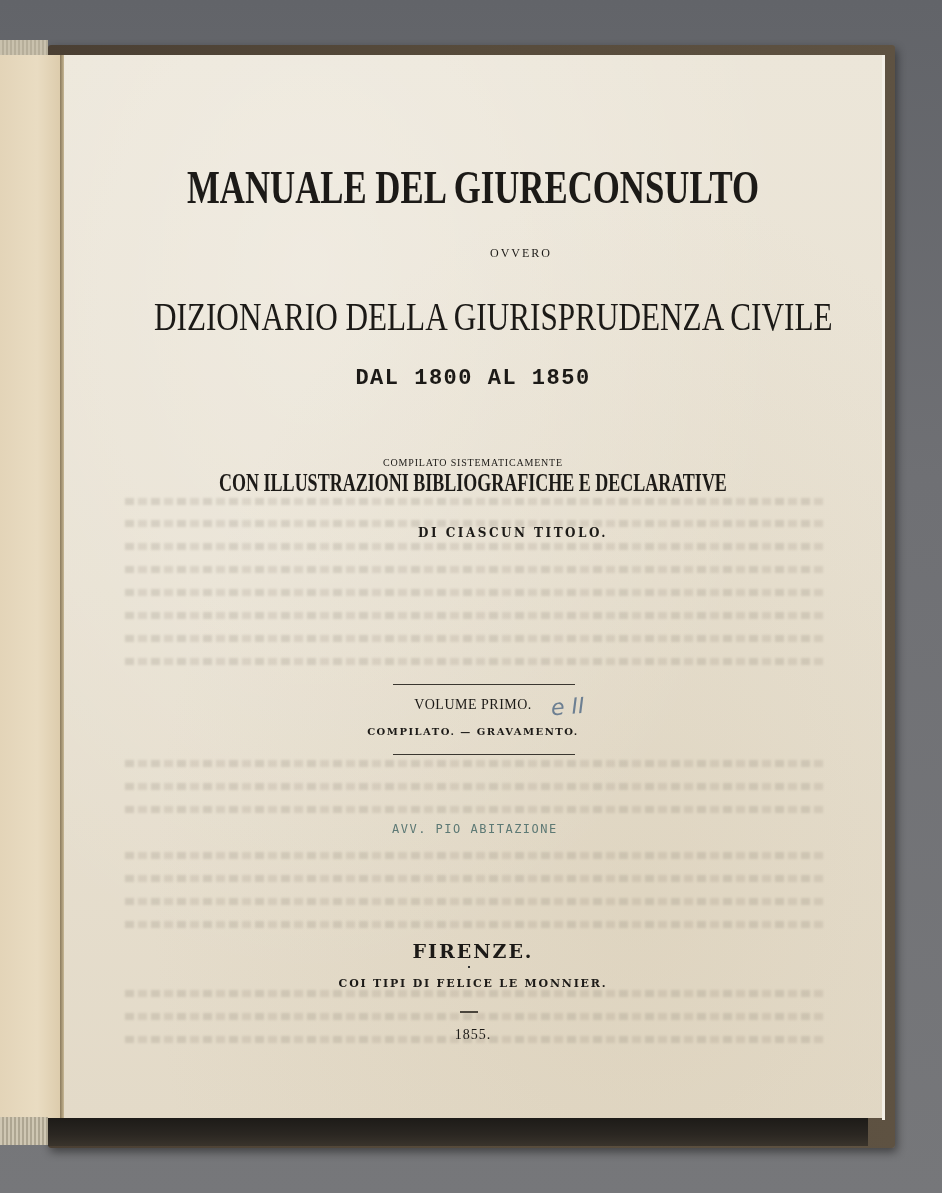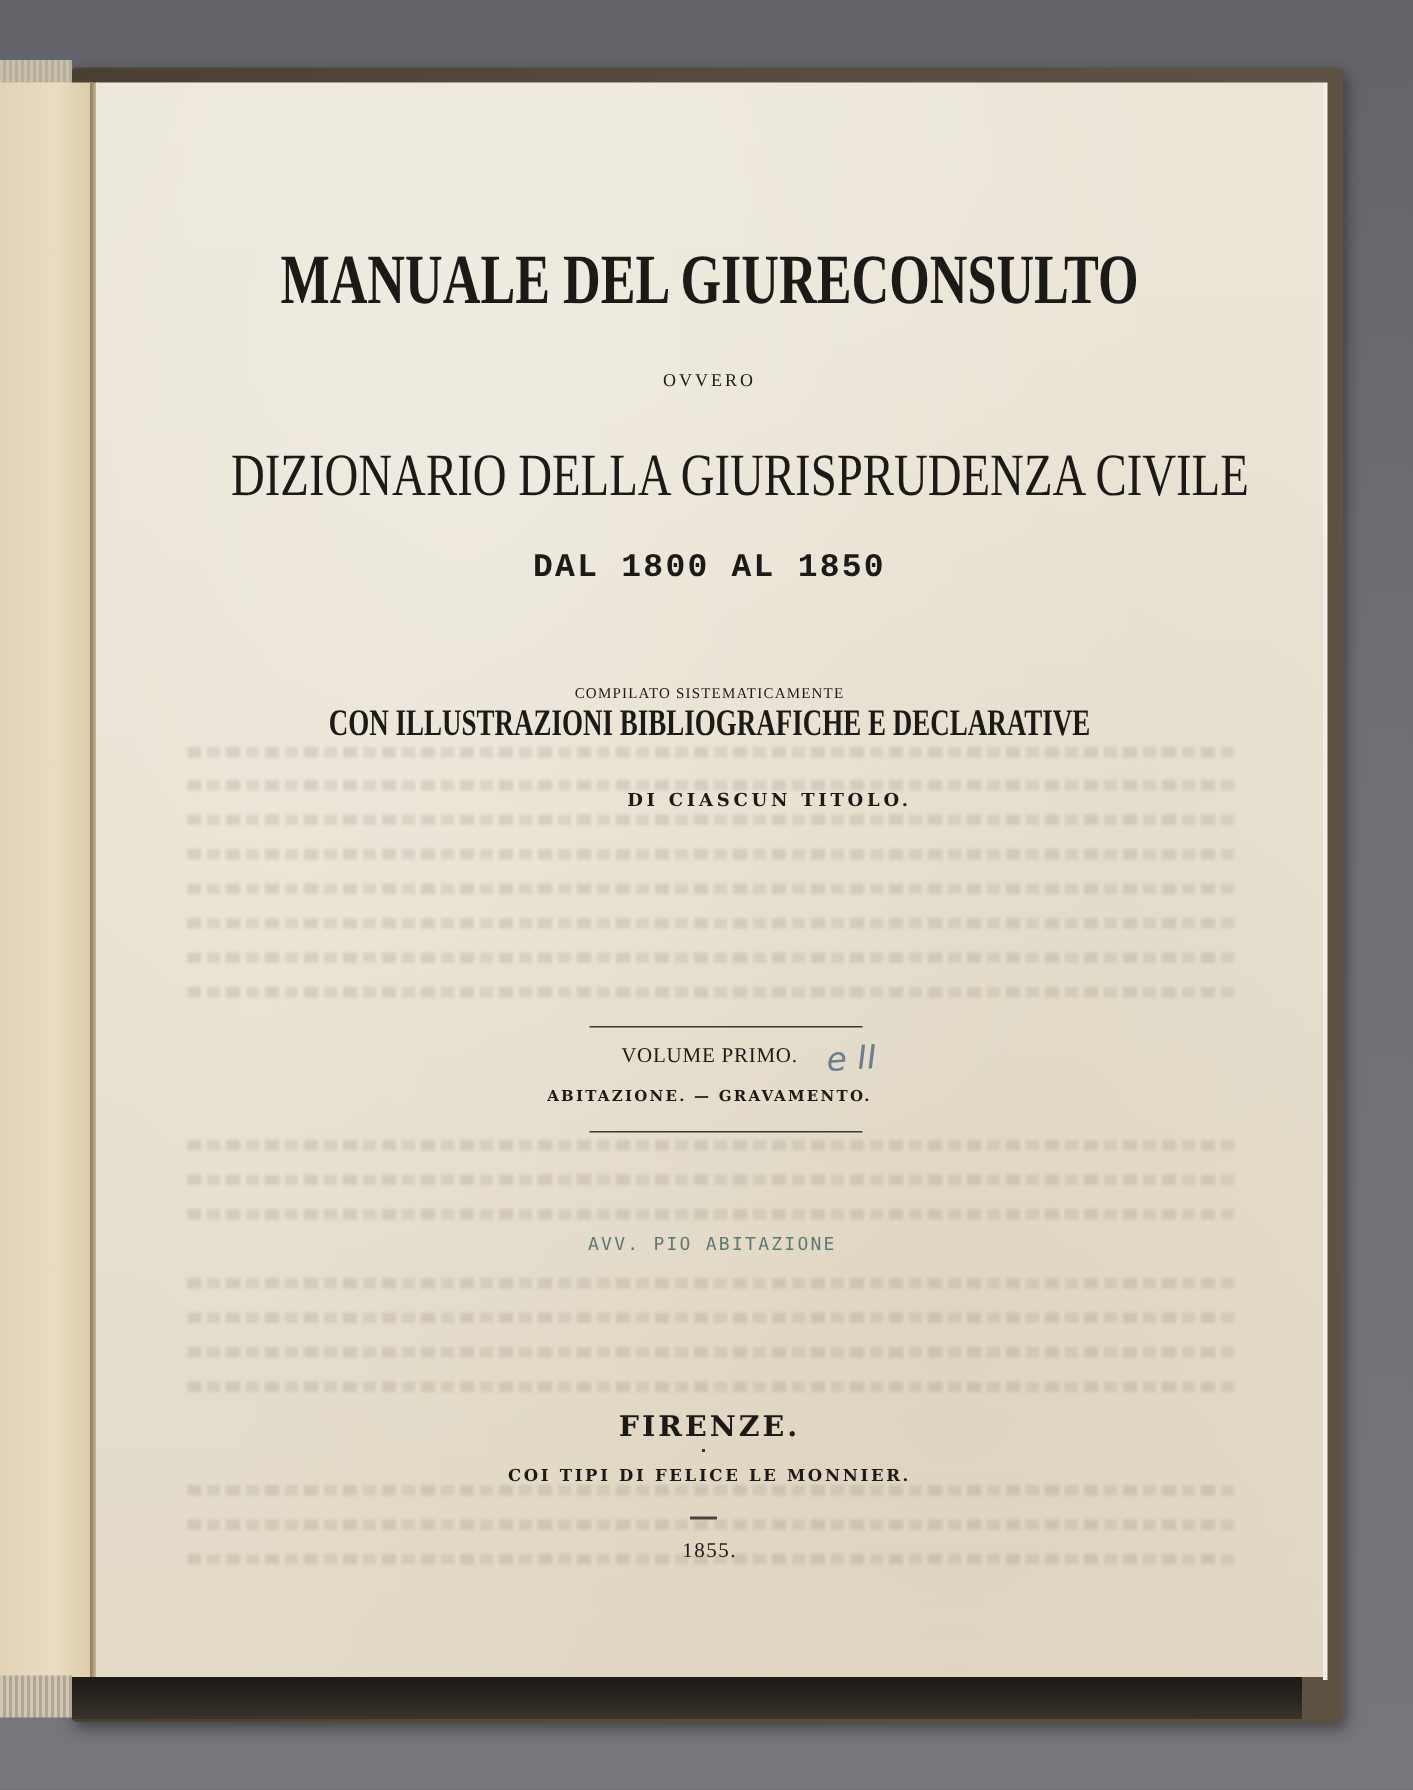--- a/index.html
+++ b/index.html
@@ -60,21 +60,21 @@
       filter: blur(1px);
     }
 
     .line { position: absolute; left: 64px; width: 818px; text-align: center; color: #1c1a17; white-space: nowrap; }
 
     .title1 {
       top: 160px; font-size: 47px; font-weight: bold; letter-spacing: 0px;
       transform: scaleX(0.74); transform-origin: center;
       font-family: "Liberation Serif", serif;
     }
-    .ovvero { top: 246px; font-size: 12px; letter-spacing: 2px; }
+    .ovvero { top: 246px; font-size: 12px; letter-spacing: 2px; padding-left: 48px; }
     .title2 {
       top: 293px; font-size: 40px; letter-spacing: 0px;
       transform: scaleX(0.78); transform-origin: center;
     }
     .dates {
       top: 366px; font-size: 22px; font-weight: bold; letter-spacing: 1.5px;
       font-family: Liberation Mono, monospace;
     }
     .compilato { top: 430px; font-size: 10px; letter-spacing: 0.8px; margin-top: 27px; }
     .illustr {
@@ -151,21 +151,21 @@
 <div class="line ovvero">OVVERO</div>
 <div class="line title2">DIZIONARIO DELLA GIURISPRUDENZA CIVILE</div>
 <div class="line dates">DAL 1800 AL 1850</div>
 <div class="line compilato">COMPILATO SISTEMATICAMENTE</div>
 <div class="line illustr">CON ILLUSTRAZIONI BIBLIOGRAFICHE E DECLARATIVE</div>
 <div class="line ciascun">DI CIASCUN TITOLO.</div>
 
 <div class="rule" style="top:684px"></div>
 <div class="line volume">VOLUME PRIMO.</div>
 <div class="volume-note">e II</div>
-<div class="line range">ABITAZIONE. — GRAVAMENTO.</div>
+<div class="line range">COMPILATO. — GRAVAMENTO.</div>
 <div class="rule" style="top:754px"></div>
 
 <div class="stamp">AVV. PIO ABITAZIONE</div>
 
 <div class="line firenze">FIRENZE.</div>
 <div class="dot"></div>
 <div class="line tipi">COI TIPI DI FELICE LE MONNIER.</div>
 <div class="short-rule"></div>
 <div class="line year">1855.</div>
 

